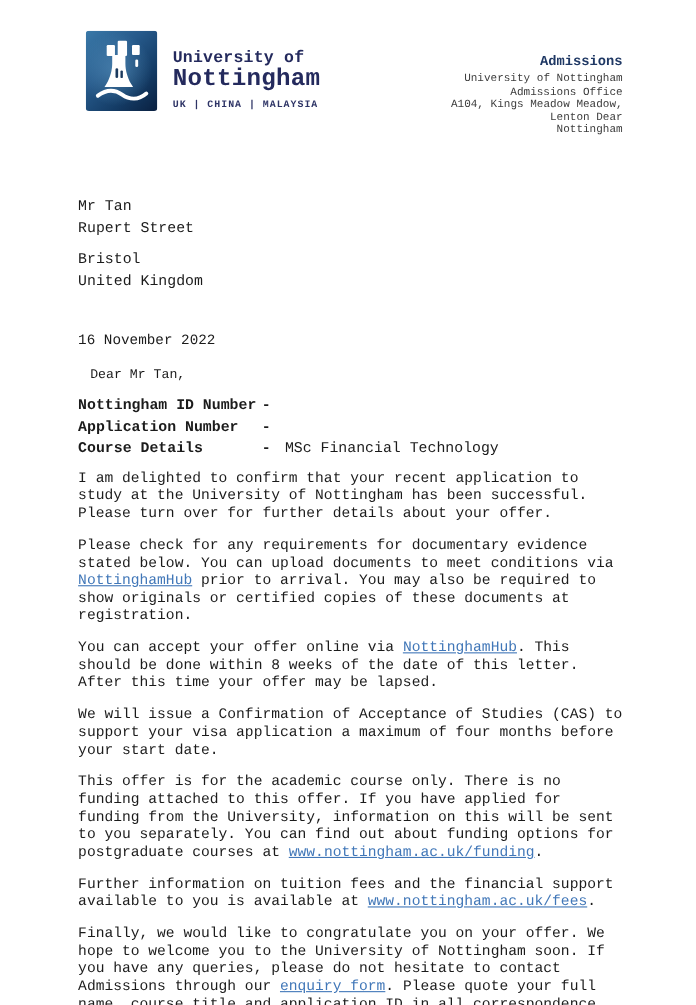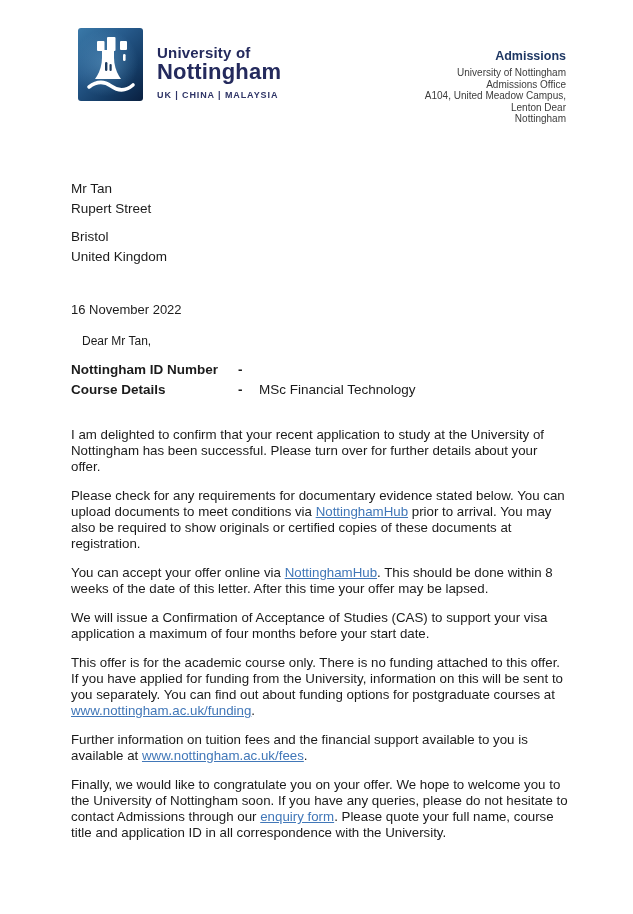--- a/index.html
+++ b/index.html
@@ -8,21 +8,21 @@
     --link-blue:#4177b8;
     --text:#1b1b1b;
     --address-grey:#3c3c3c;
   }
   *{box-sizing:border-box;}
   html,body{margin:0;padding:0;background:#ffffff;}
   .page{
     position:relative;
     width:633px;height:914px;
     background:#ffffff;
-    font-family:Liberation Sans, sans-serif;
+    font-family:Liberation Mono, monospace;
     color:var(--text,#1b1b1b);
     overflow:hidden;
   }
   
   .logo-square{
     position:absolute;left:78px;top:28px;width:65px;height:73px;
     border-radius:3px;
     background:
       radial-gradient(ellipse at 42% 48%, rgba(96,156,198,0.55), rgba(0,0,0,0) 62%),
       linear-gradient(135deg,#3a79a8 0%,#26598a 38%,#143c66 70%,#0a2040 100%);
@@ -76,39 +76,40 @@
     <div class="wm-line1">University of</div>
     <div class="wm-line2">Nottingham</div>
     <div class="wm-campuses">UK | CHINA | MALAYSIA</div>
   </div>
 
   <div class="header-right">
     <div class="dept-line">Admissions</div>
     <div class="office-address" id="office-address">
         <div>University of Nottingham</div>
         <div>Admissions Office</div>
-        <div>A104, United Meadow Campus,</div>
+        <div>A104, Kings Meadow Meadow,</div>
         <div>Lenton Dear</div>
         <div>Nottingham</div>
       </div>
   </div>
 
   <div class="recipient" id="recipient">
       <div>Mr Tan</div>
       <div>Rupert Street</div>
       <div class="blank"></div>
       <div>Bristol</div>
       <div>United Kingdom</div>
     </div>
 
   <div class="date">16 November 2022</div>
   <div class="salutation">Dear Mr Tan,</div>
 
   <div class="details" id="details">
       <div class="row"><span class="label">Nottingham ID Number</span><span class="sep">-</span><span class="value"></span></div>
+      <div class="row"><span class="label">Application Number</span><span class="sep">-</span><span class="value"></span></div>
       <div class="row"><span class="label">Course Details</span><span class="sep">-</span><span class="value">MSc Financial Technology</span></div>
     </div>
 
   <div class="letter-body" id="letter-body">
       <p><span>I am delighted to confirm that your recent application to study at the University of Nottingham has been successful. Please turn over for further details about your offer.</span></p>
       <p><span>Please check for any requirements for documentary evidence stated below. You can upload documents to meet conditions via </span><a class="link" href="#">NottinghamHub</a><span> prior to arrival. You may also be required to show originals or certified copies of these documents at registration.</span></p>
       <p><span>You can accept your offer online via </span><a class="link" href="#">NottinghamHub</a><span>. This should be done within 8 weeks of the date of this letter. After this time your offer may be lapsed.</span></p>
       <p><span>We will issue a Confirmation of Acceptance of Studies (CAS) to support your visa application a maximum of four months before your start date.</span></p>
       <p><span>This offer is for the academic course only. There is no funding attached to this offer. If you have applied for funding from the University, information on this will be sent to you separately. You can find out about funding options for postgraduate courses at </span><a class="link" href="#">www.nottingham.ac.uk/funding</a><span>.</span></p>
       <p><span>Further information on tuition fees and the financial support available to you is available at </span><a class="link" href="#">www.nottingham.ac.uk/fees</a><span>.</span></p>

